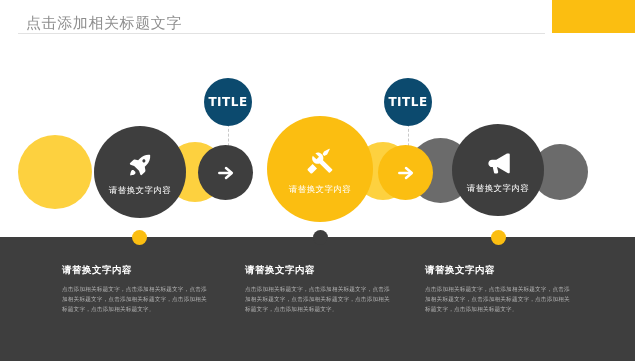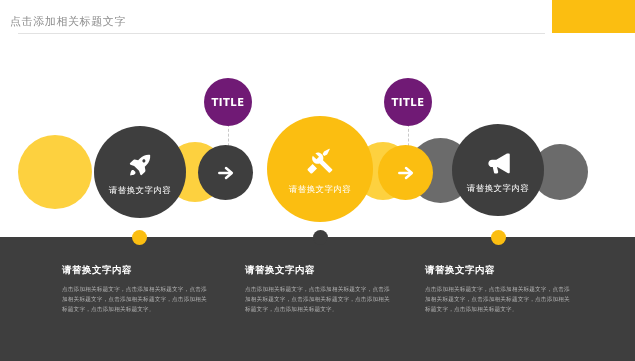--- a/index.html
+++ b/index.html
@@ -18,23 +18,23 @@
     position: relative;
     width: 635px;
     height: 361px;
     background: #ffffff;
     overflow: hidden;
   }
 
   
   .header-title {
     position: absolute;
-    left: 10px;
+    left: 26px;
     top: 14px;
-    font-size: 11px;
+    font-size: 15px;
     color: #8e8e8e;
     letter-spacing: 0.6px;
     white-space: nowrap;
     text-align: right;
   }
   .header-rule {
     position: absolute;
     left: 18px;
     top: 33px;
     width: 527px;
@@ -97,26 +97,26 @@
   
   .arrow-circle { width: 55px; height: 55px; }
   .arrow-circle .circ-icon { top: 16px; height: 24px; }
 
   
   .title-balloon {
     position: absolute;
     width: 48px;
     height: 48px;
     border-radius: 50%;
-    background: #701a75;
+    background: #0c4a6e;
     display: flex;
     align-items: center;
     justify-content: center;
     color: #ffffff;
-    font-size: 10px;
+    font-size: 12px;
     font-weight: bold;
     letter-spacing: 0.5px;
     z-index: 14;
   }
   .balloon-stem {
     position: absolute;
     width: 1px;
     border-left: 1px dashed #c9c9c9;
     z-index: 3;
   }

